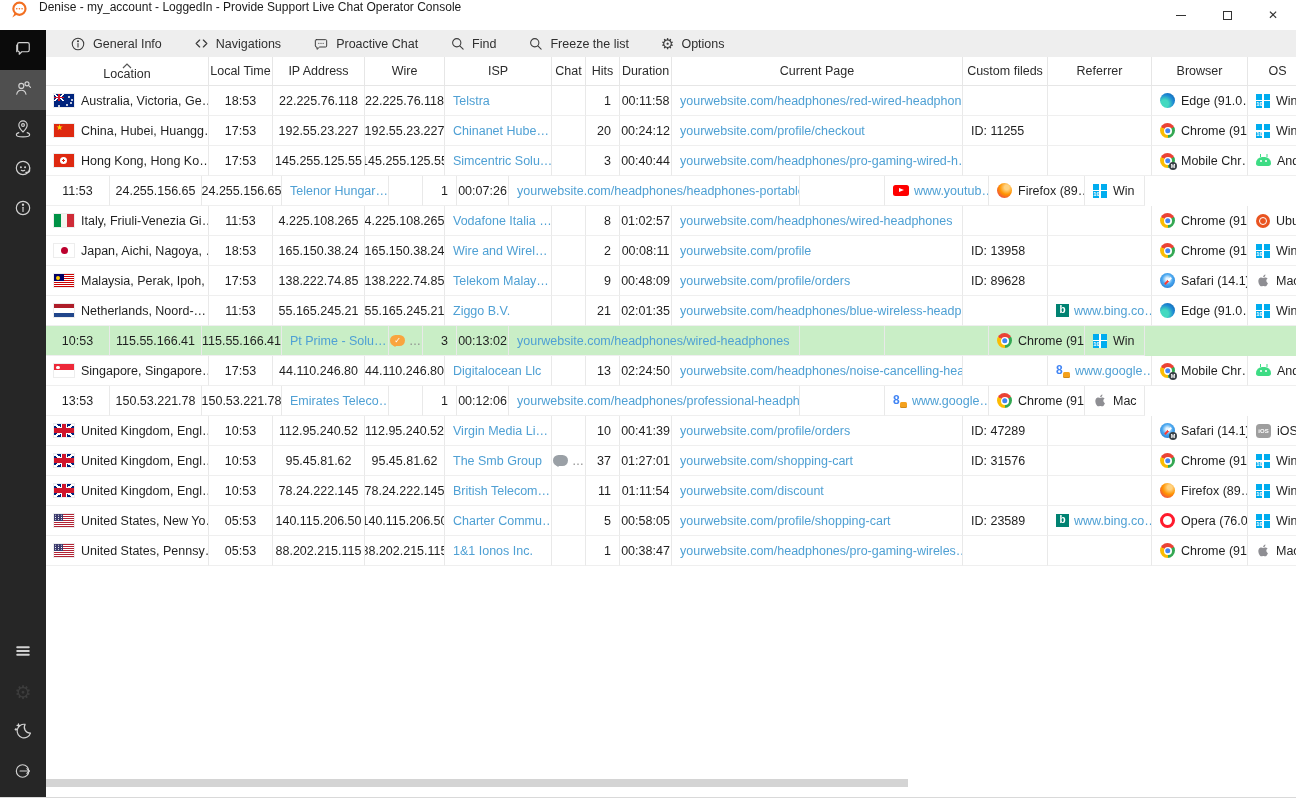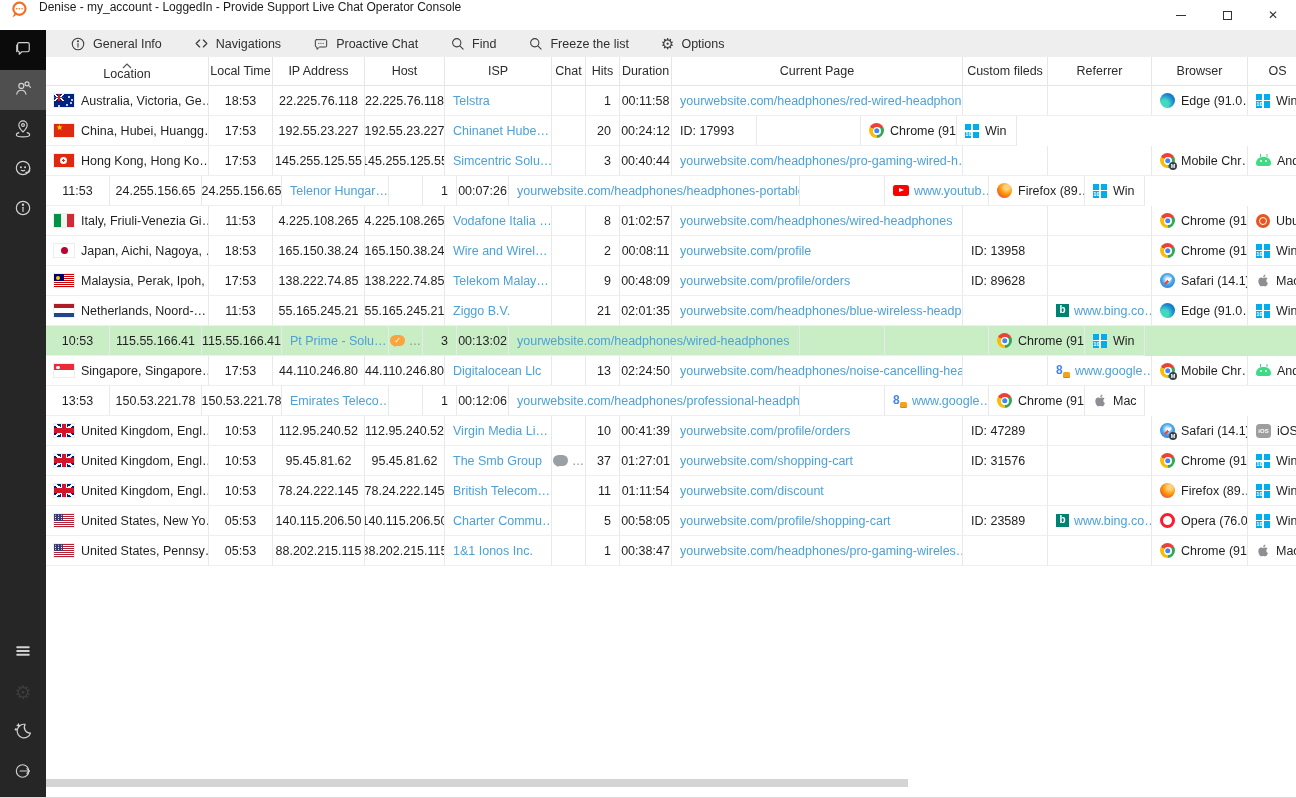--- a/index.html
+++ b/index.html
@@ -291,21 +291,21 @@
                   <span>Location</span>
                 </span>
               </div>
               <div class="hcell" style="width: 64px;">
                 <span>Local Time</span>
               </div>
               <div class="hcell" style="width: 92px;">
                 <span>IP Address</span>
               </div>
               <div class="hcell" style="width: 80px;">
-                <span>Host</span>
+                <span>Wire</span>
               </div>
               <div class="hcell" style="width: 107px;">
                 <span>ISP</span>
               </div>
               <div class="hcell" style="width: 34px;">
                 <span>Chat</span>
               </div>
               <div class="hcell" style="width: 34px;">
                 <span>Hits</span>
               </div>
@@ -386,22 +386,25 @@
                 <div class="cell al" style="width:107px">
                   <span class="link txt">Chinanet Hube…</span>
                 </div>
                 <div class="cell ac" style="width:34px"></div>
                 <div class="cell ar" style="width:34px">
                   <span class="txt">20</span>
                 </div>
                 <div class="cell ac" style="width:52px">
                   <span class="txt">00:24:12</span>
                 </div>
-                <div class="cell al" style="width:85px">
-                  <span class="txt">ID: 17993</span>
+                <div class="cell al" style="width:291px">
+                  <span class="link txt">yourwebsite.com/profile/checkout</span>
+                </div>
+                <div class="cell al" style="width:85px">
+                  <span class="txt">ID: 11255</span>
                 </div>
                 <div class="cell al" style="width:104px"></div>
                 <div class="cell al" style="width:96px">
                   <span class="bic chrome"></span>
                   <span class="txt">Chrome (91…</span>
                 </div>
                 <div class="cell al" style="width:60px">
                   <span class="oic win"></span>
                   <span class="txt">Win</span>
                 </div>

